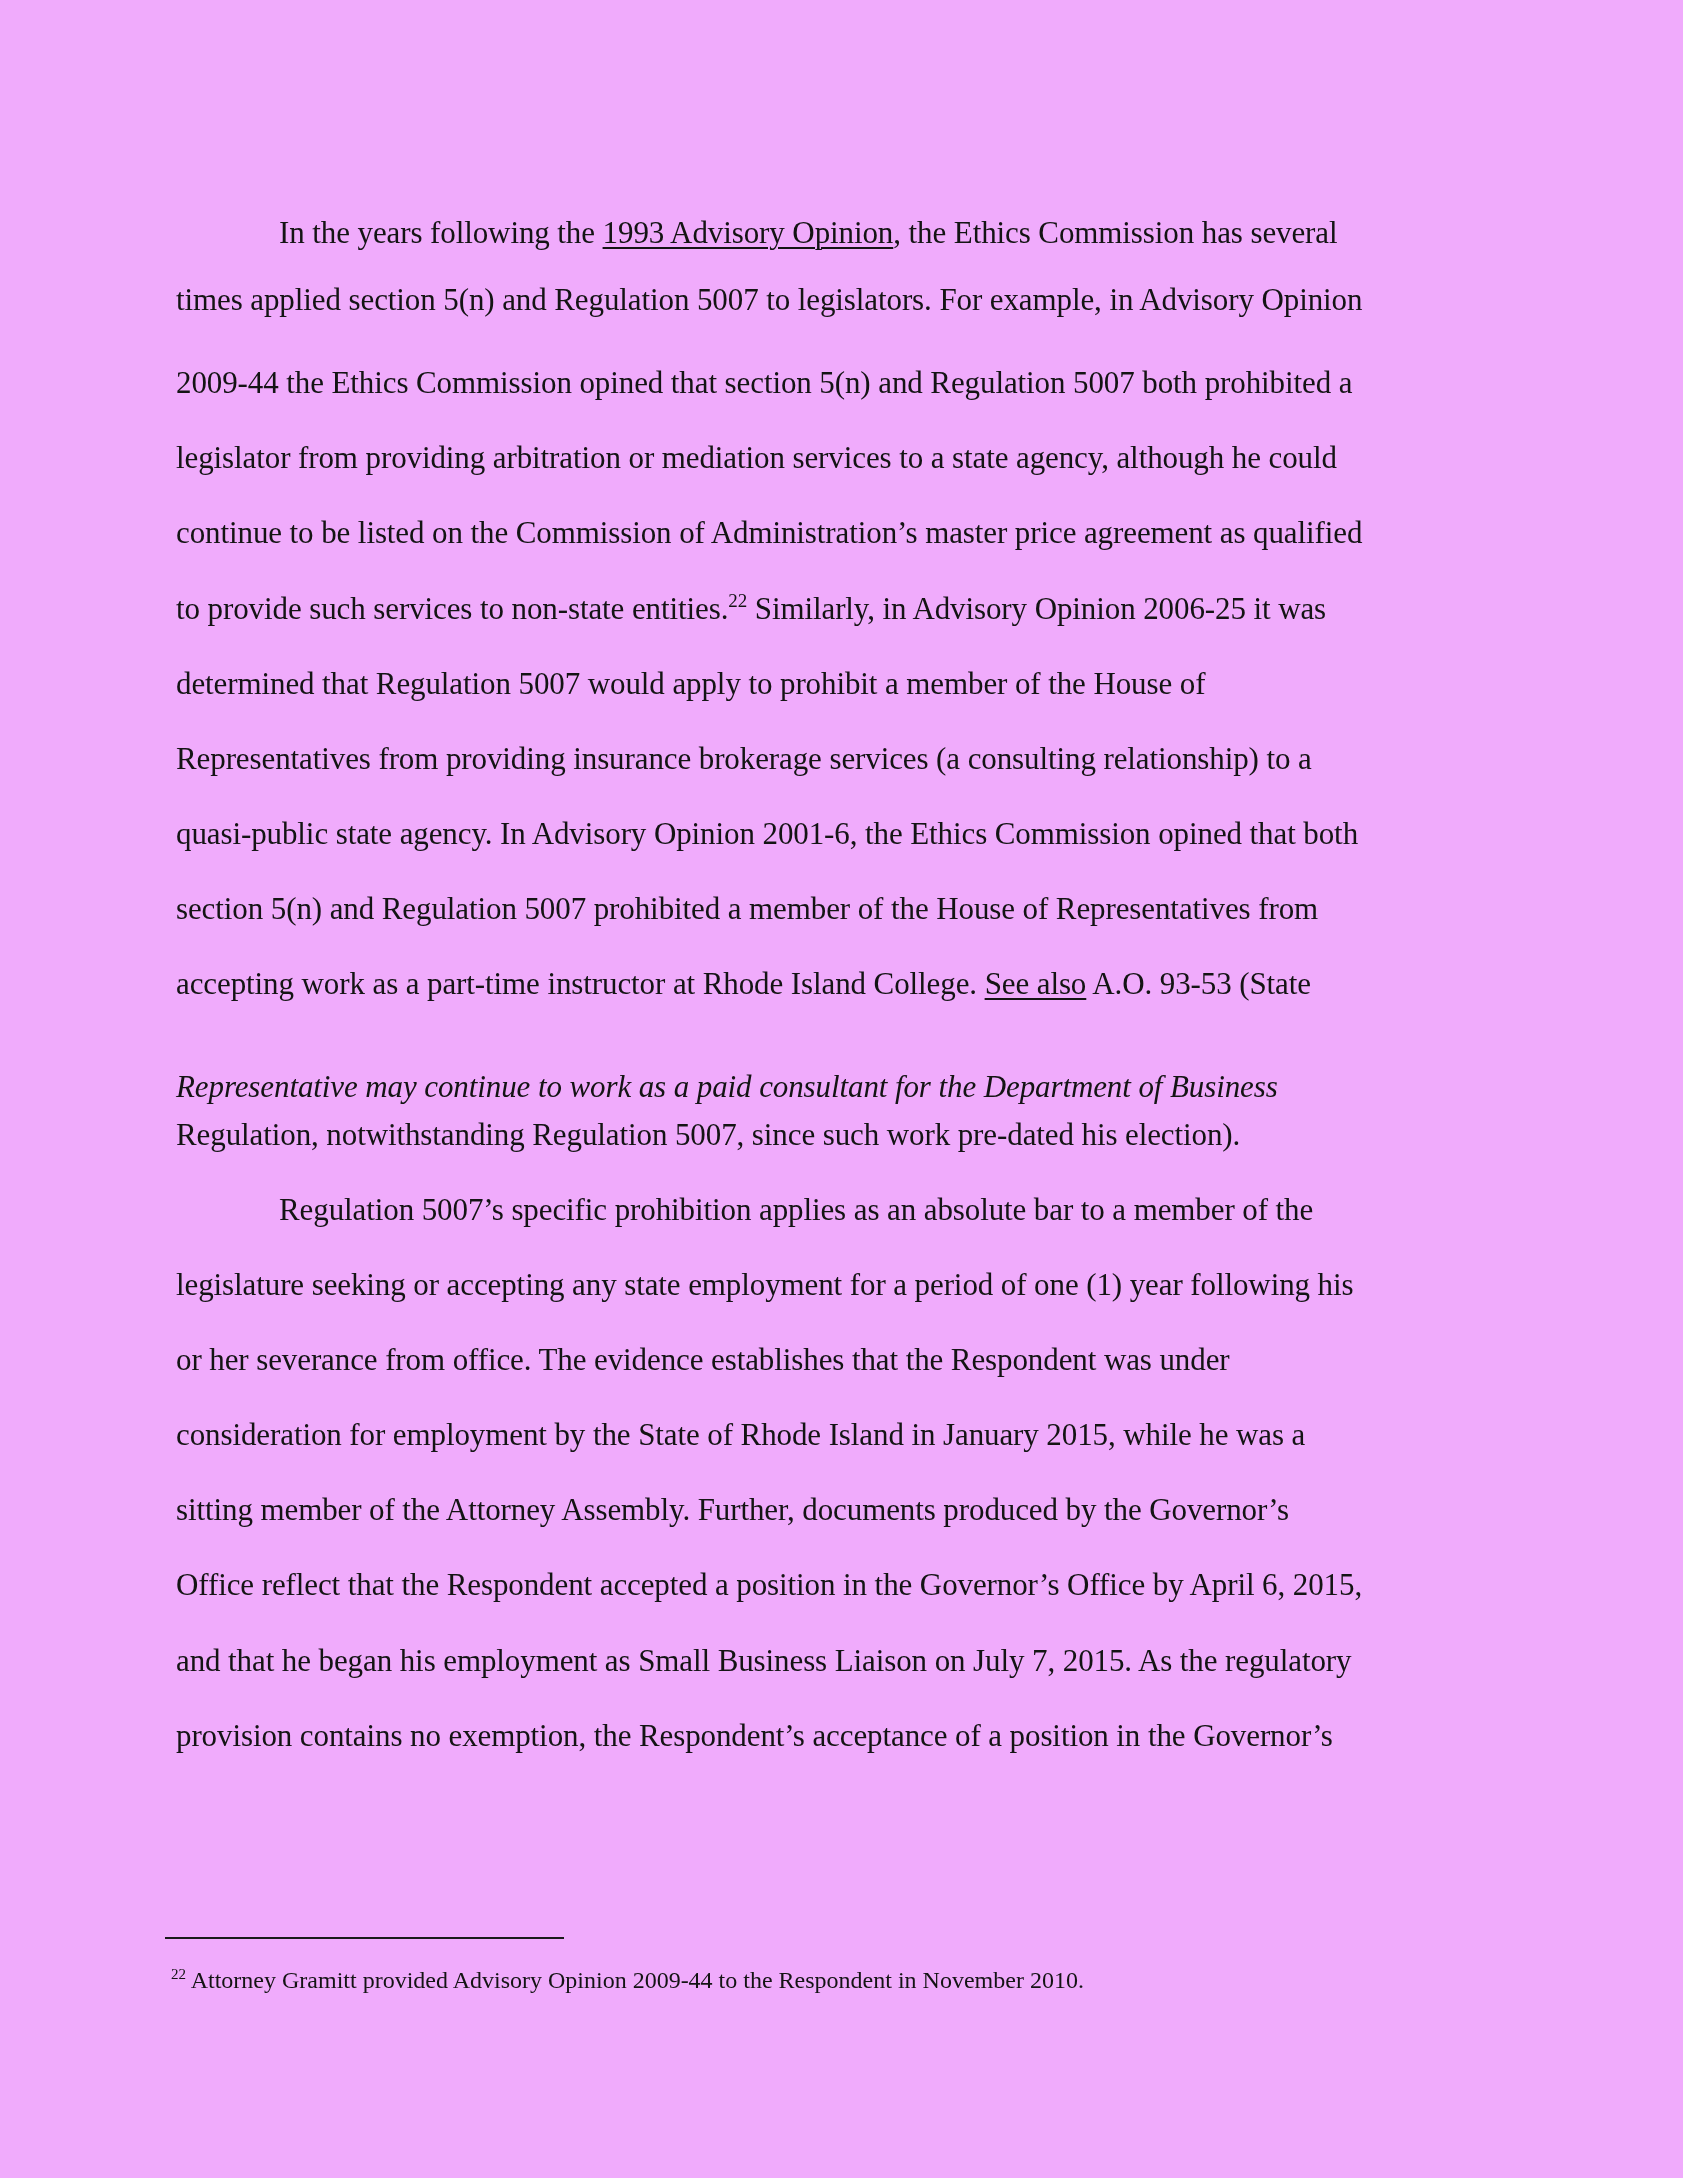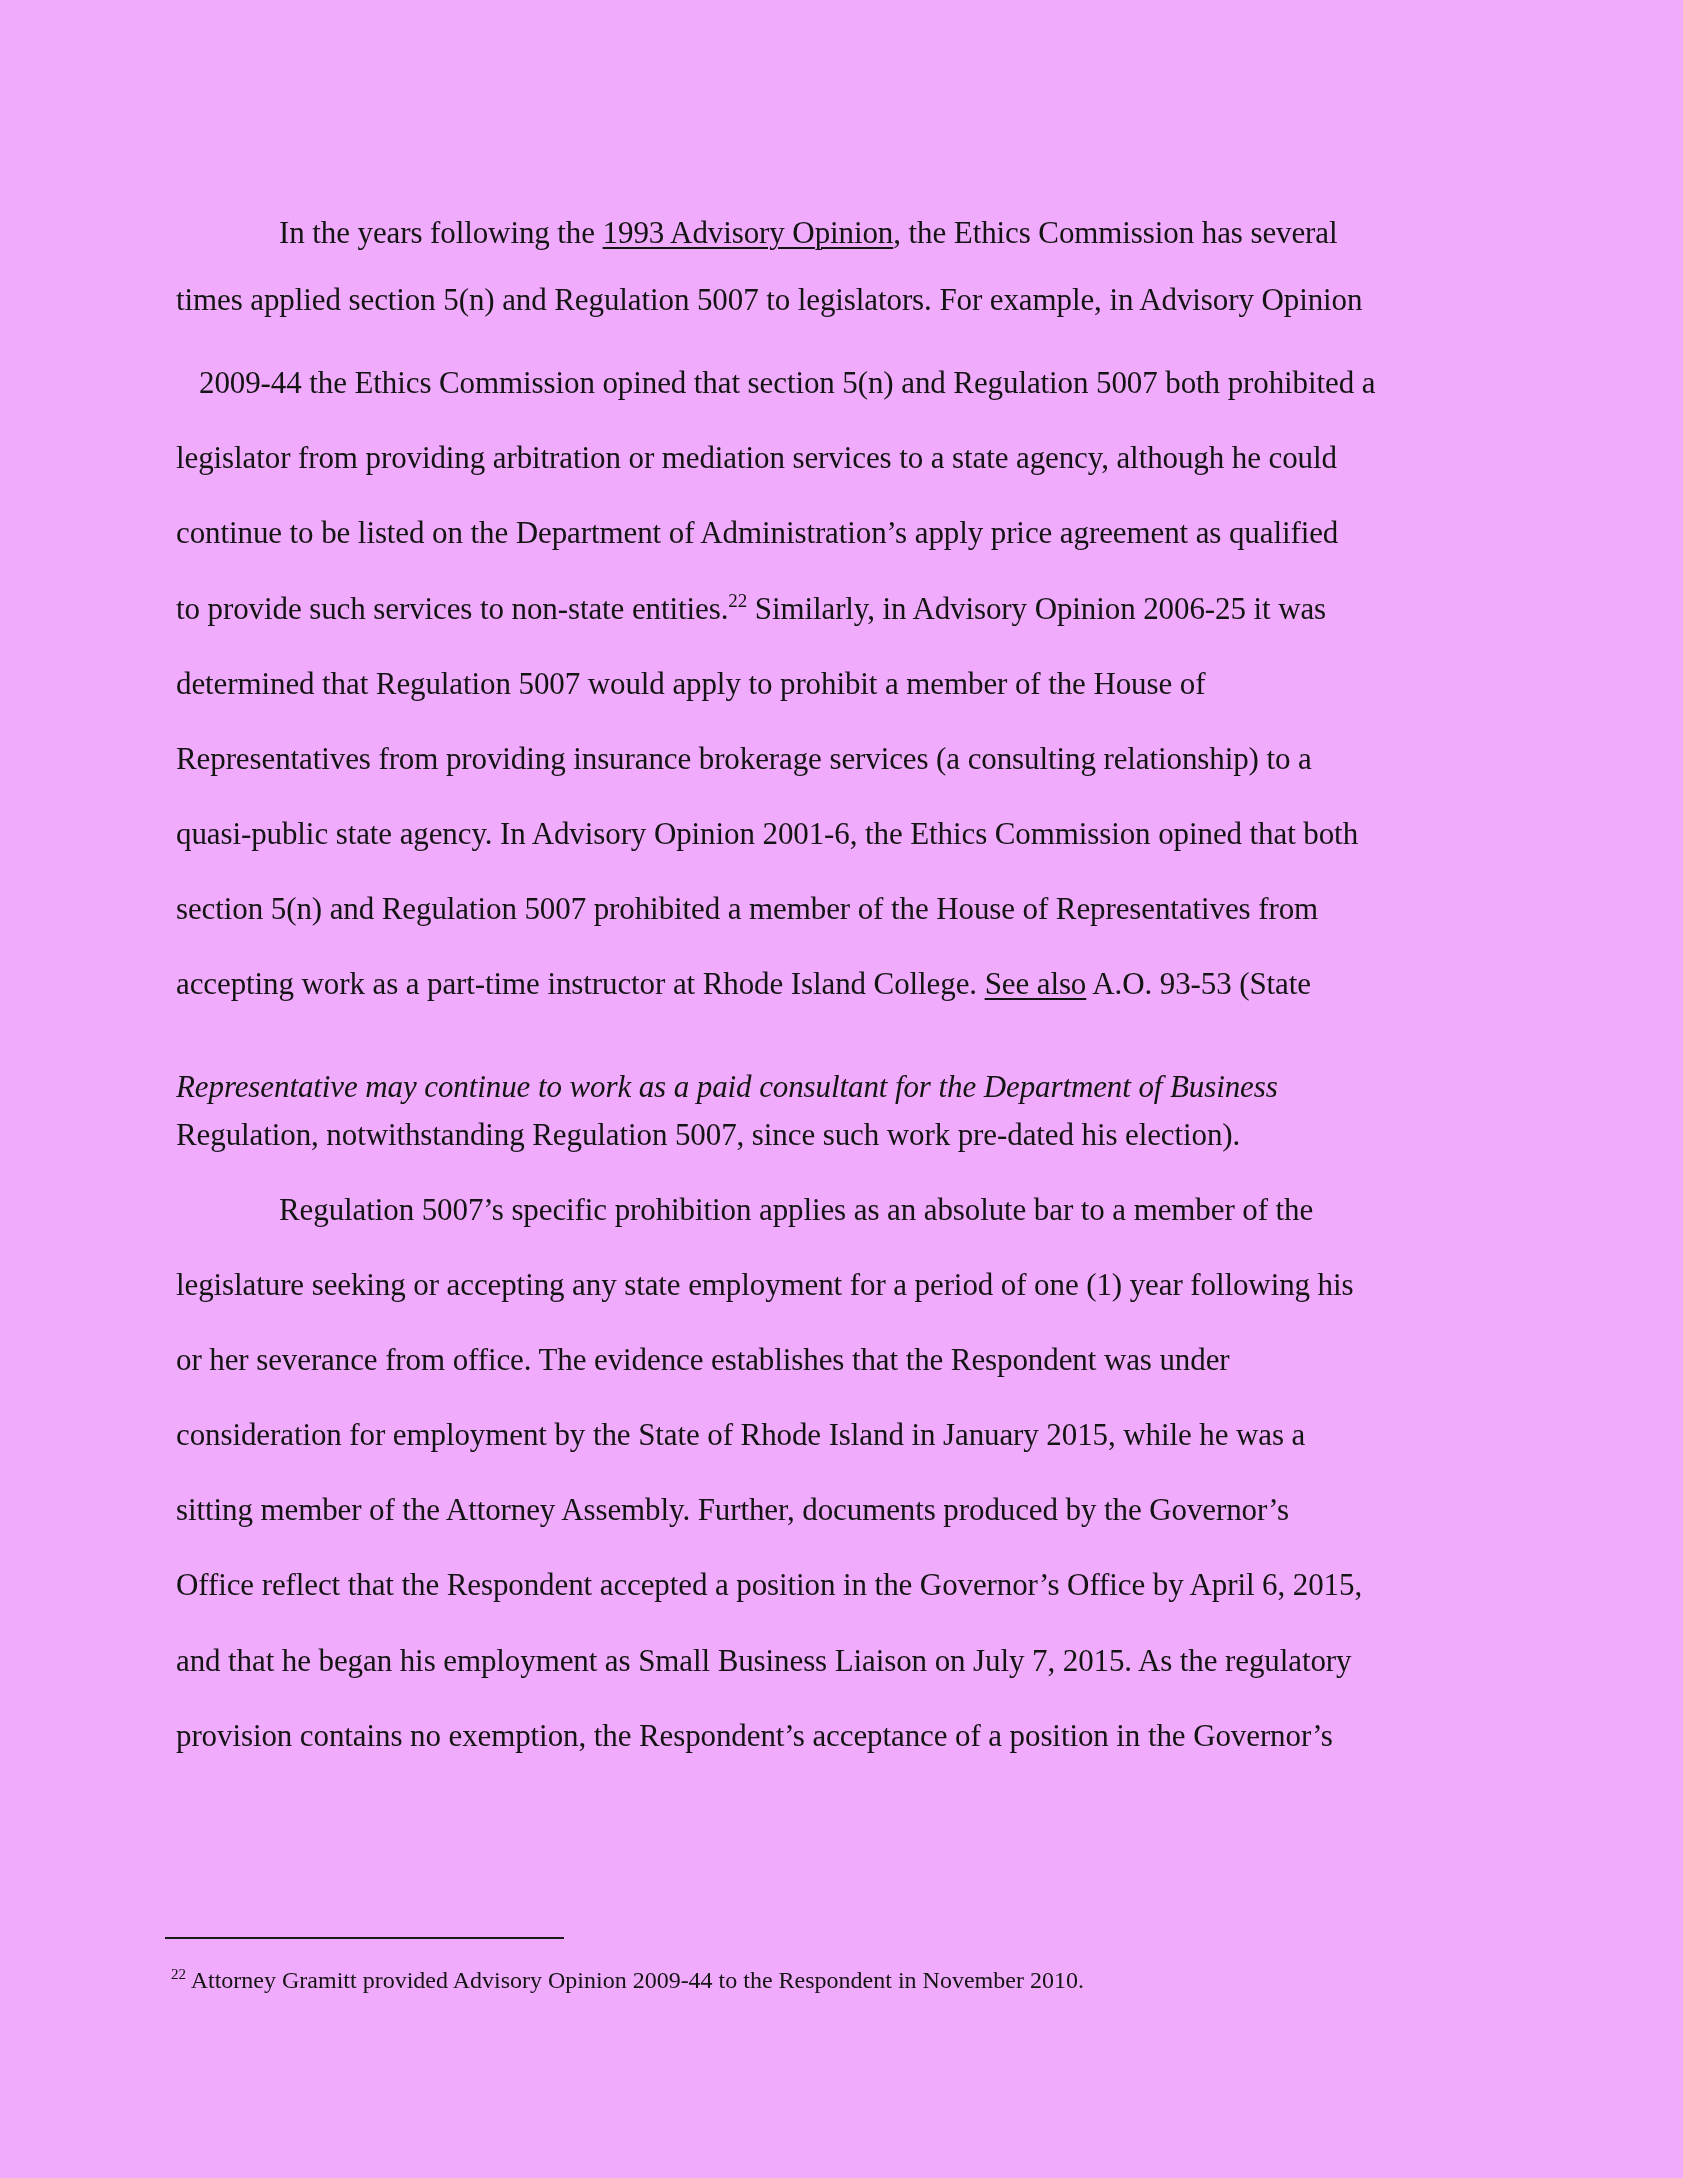--- a/index.html
+++ b/index.html
@@ -14,23 +14,23 @@
   .footnote sup { font-size: 15px; position: relative; top: -9px; vertical-align: 0; }
   .page-num { position: absolute; left: 0; width: 1620px; text-align: center; top: 2053px; font-size: 31px; line-height: 31px; }
 </style>
 </head>
 <body>
 
 <div class="page">
   <div id="body-text">
       <div class="line indent" style="top: 217px;"><span>In the years following the </span><span class="u">1993 Advisory Opinion</span><span>, the Ethics Commission has several</span></div>
       <div class="line" style="top: 284px;"><span>times applied section 5(n) and Regulation 5007 to legislators.  For example, in Advisory Opinion</span></div>
-      <div class="line" style="top: 367px; margin-left: 23px;"><span>2009-44 the Ethics Commission opined that section 5(n) and Regulation 5007 both prohibited a</span></div>
+      <div class="line" style="top: 367px;"><span>2009-44 the Ethics Commission opined that section 5(n) and Regulation 5007 both prohibited a</span></div>
       <div class="line" style="top: 442px;"><span>legislator from providing arbitration or mediation services to a state agency, although he could</span></div>
-      <div class="line" style="top: 517px;"><span>continue to be listed on the Department of Administration’s apply price agreement as qualified</span></div>
+      <div class="line" style="top: 517px;"><span>continue to be listed on the Commission of Administration’s master price agreement as qualified</span></div>
       <div class="line" style="top: 593px;"><span>to provide such services to non-state entities.</span><sup class="fnref">22</sup><span>  Similarly, in Advisory Opinion 2006-25 it was</span></div>
       <div class="line" style="top: 668px;"><span>determined that Regulation 5007 would apply to prohibit a member of the House of</span></div>
       <div class="line" style="top: 743px;"><span>Representatives from providing insurance brokerage services (a consulting relationship) to a</span></div>
       <div class="line" style="top: 818px;"><span>quasi-public state agency.  In Advisory Opinion 2001-6, the Ethics Commission opined that both</span></div>
       <div class="line" style="top: 893px;"><span>section 5(n) and Regulation 5007 prohibited a member of the House of Representatives from</span></div>
       <div class="line" style="top: 968px;"><span>accepting work as a part-time instructor at Rhode Island College.  </span><span class="u">See also</span><span> A.O. 93-53 (State</span></div>
       <div class="line" style="top: 1071px; font-style: italic;"><span>Representative may continue to work as a paid consultant for the Department of Business</span></div>
       <div class="line" style="top: 1119px;"><span>Regulation, notwithstanding Regulation 5007, since such work pre-dated his election).</span></div>
       <div class="line indent" style="top: 1194px;"><span>Regulation 5007’s specific prohibition applies as an absolute bar to a member of the</span></div>
       <div class="line" style="top: 1269px;"><span>legislature seeking or accepting any state employment for a period of one (1) year following his</span></div>

